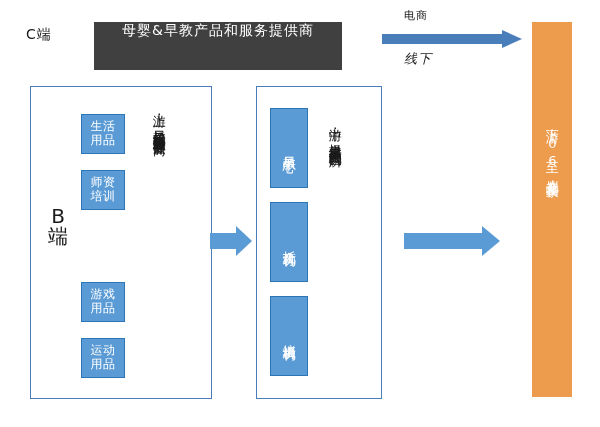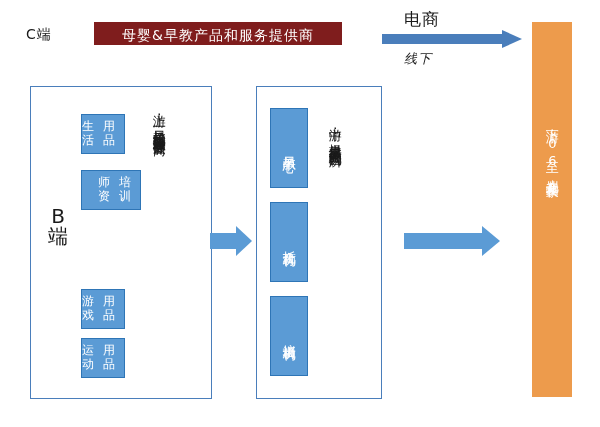--- a/index.html
+++ b/index.html
@@ -38,26 +38,26 @@
     color: #1a1a1a;
     letter-spacing: 1px;
   }
 
   
   #top-bar {
     position: absolute;
     left: 94px;
     top: 22px;
     width: 248px;
-    height: 23px;
-    background: #7f1d1d;
+    height: 48px;
+    background: #404040;
     color: #ffffff;
     font-size: 14px;
     display: flex;
-    align-items: flex-end;
+    align-items: flex-start;
     justify-content: center;
     letter-spacing: 1px;
   }
 
   
   #top-arrow-wrap {
     position: absolute;
     left: 382px;
     top: 30px;
     width: 140px;
@@ -82,21 +82,21 @@
     top: 0;
     width: 0; height: 0;
     border-top: 9px solid transparent;
     border-bottom: 9px solid transparent;
     border-left: 20px solid #4a7ebb;
   }
   #label-ecom {
     position: absolute;
     left: 404px;
     top: 8px;
-    font-size: 17px;
+    font-size: 11px;
     color: #1a1a1a;
     letter-spacing: 1px;
   }
   #label-offline {
     position: absolute;
     left: 404px;
     top: 50px;
     font-size: 13px;
     color: #1a1a1a;
     letter-spacing: 1px;
@@ -137,21 +137,21 @@
   
   .chip {
     position: absolute;
     width: 42px;
     height: 38px;
     background: #5b9bd5;
     border: 1px solid #2e75b6;
     color: #ffffff;
     font-size: 12px;
     display: flex;
-    flex-direction: row;
+    flex-direction: column;
     align-items: center;
     justify-content: center;
     line-height: 1.15;
     letter-spacing: 0.5px;
   }
   .chip span { display: block; }
 
   
   #arrow-mid1 {
     position: absolute;
@@ -245,25 +245,25 @@
   <div id="b-box"></div>
   <div id="b-label">
     <span class="ch">B</span>
     <span class="ch">端</span>
   </div>
 
   <div class="chip" style="left:81px; top:114px;">
     <span>生活</span>
     <span>用品</span>
   </div>
-  <div class="chip" style="left:81px; top:170px;padding-left:16px;">
+  <div class="chip" style="left:81px; top:170px;">
     <span>师资</span>
     <span>培训</span>
   </div>
-  <div class="chip" style="left:81px; top:282px;margin-top:7px;">
+  <div class="chip" style="left:81px; top:282px;">
     <span>游戏</span>
     <span>用品</span>
   </div>
   <div class="chip" style="left:81px; top:338px;">
     <span>运动</span>
     <span>用品</span>
   </div>
 
   <div class="upstream-text vtext">上游：早教机构园所装备和服务提供商</div>
 

